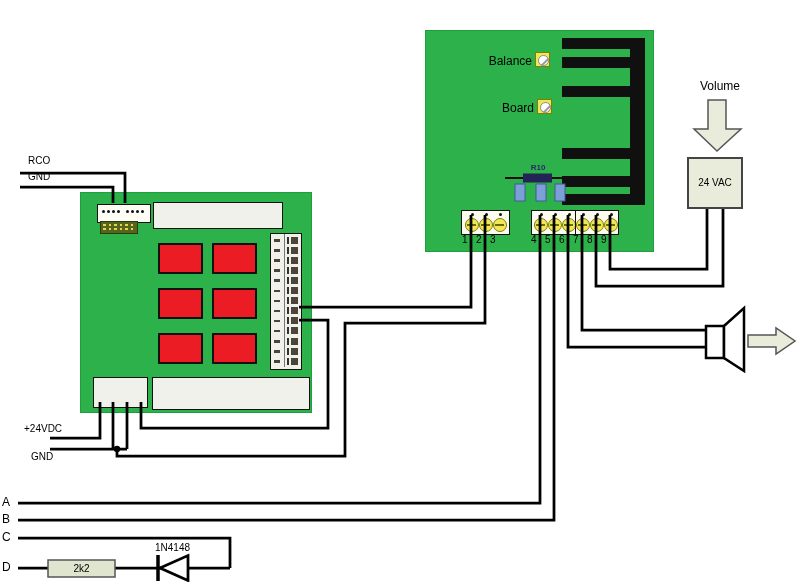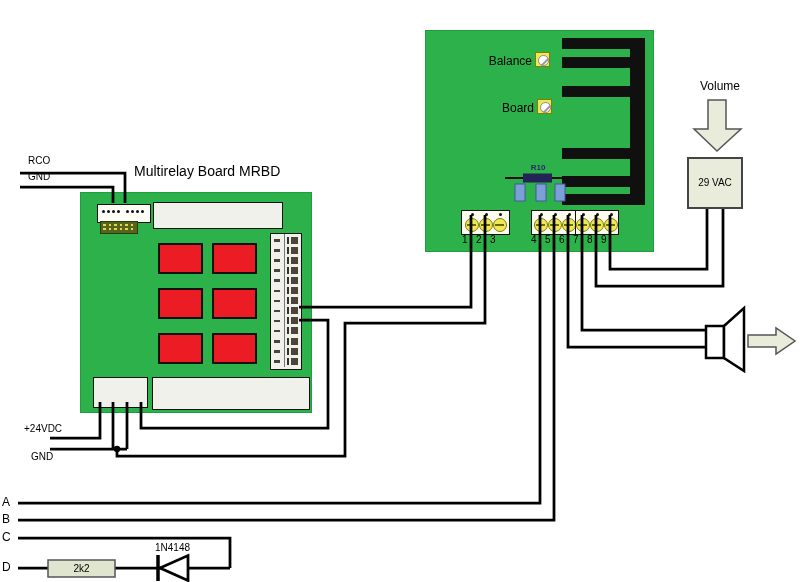--- a/index.html
+++ b/index.html
@@ -299,38 +299,37 @@
     <g>
       <rect x="706" y="326" width="18" height="32" fill="#fff" stroke="#000" stroke-width="2.5"></rect>
       <path d="M724,326 L744,308 L744,371 L724,358 Z" fill="#fff" stroke="#000" stroke-width="2.5"></path>
     </g>
 
     <path d="M708,100 H726 V129 H741 L717,151 L694,129 H708 Z" fill="#e9ecda" stroke="#555" stroke-width="1.5"></path>
 
     <path d="M748,335 H776 V328 L795,341 L776,354 V347 H748 Z" fill="#e9ecda" stroke="#555" stroke-width="1.5"></path>
   </svg>
 
-  <div class="lbl title" style="left:134px;top:164px;">Multirelay Board MRBD</div>
 
   <div class="lbl mid" style="left:480px;top:55px;width:52px;text-align:right;">Balance</div>
   <div class="lbl mid" style="left:484px;top:102px;width:50px;text-align:right;">Board</div>
   <div class="lbl" style="left:524px;top:164px;width:28px;text-align:center;font-size:8px;font-weight:bold;color:#2a2a6a;">R10</div>
 
   <div class="lbl small" style="left:28px;top:156px;">RCO</div>
   <div class="lbl small" style="left:28px;top:172px;">GND</div>
   <div class="lbl small" style="left:24px;top:424px;">+24VDC</div>
   <div class="lbl small" style="left:31px;top:452px;">GND</div>
 
   <div class="lbl mid" style="left:2px;top:496px;">A</div>
   <div class="lbl mid" style="left:2px;top:513px;">B</div>
   <div class="lbl mid" style="left:2px;top:531px;">C</div>
   <div class="lbl mid" style="left:2px;top:561px;">D</div>
 
   <div class="lbl mid" style="left:700px;top:80px;">Volume</div>
-  <div class="lbl small" style="left:688px;top:178px;width:54px;text-align:center;">29 VAC</div>
+  <div class="lbl small" style="left:688px;top:178px;width:54px;text-align:center;">24 VAC</div>
 
   <div class="lbl small" style="left:48px;top:564px;width:67px;text-align:center;">2k2</div>
   <div class="lbl small" style="left:155px;top:543px;">1N4148</div>
 
   <div id="terminal-numbers" class="abs" style="left:0;top:0;z-index:10;">
       <div class="lbl" style="font-size: 10px; left: 462px; top: 235px;">1</div>
       <div class="lbl" style="font-size: 10px; left: 476px; top: 235px;">2</div>
       <div class="lbl" style="font-size: 10px; left: 490px; top: 235px;">3</div>
       <div class="lbl" style="font-size: 10px; left: 531px; top: 235px;">4</div>
       <div class="lbl" style="font-size: 10px; left: 545px; top: 235px;">5</div>

